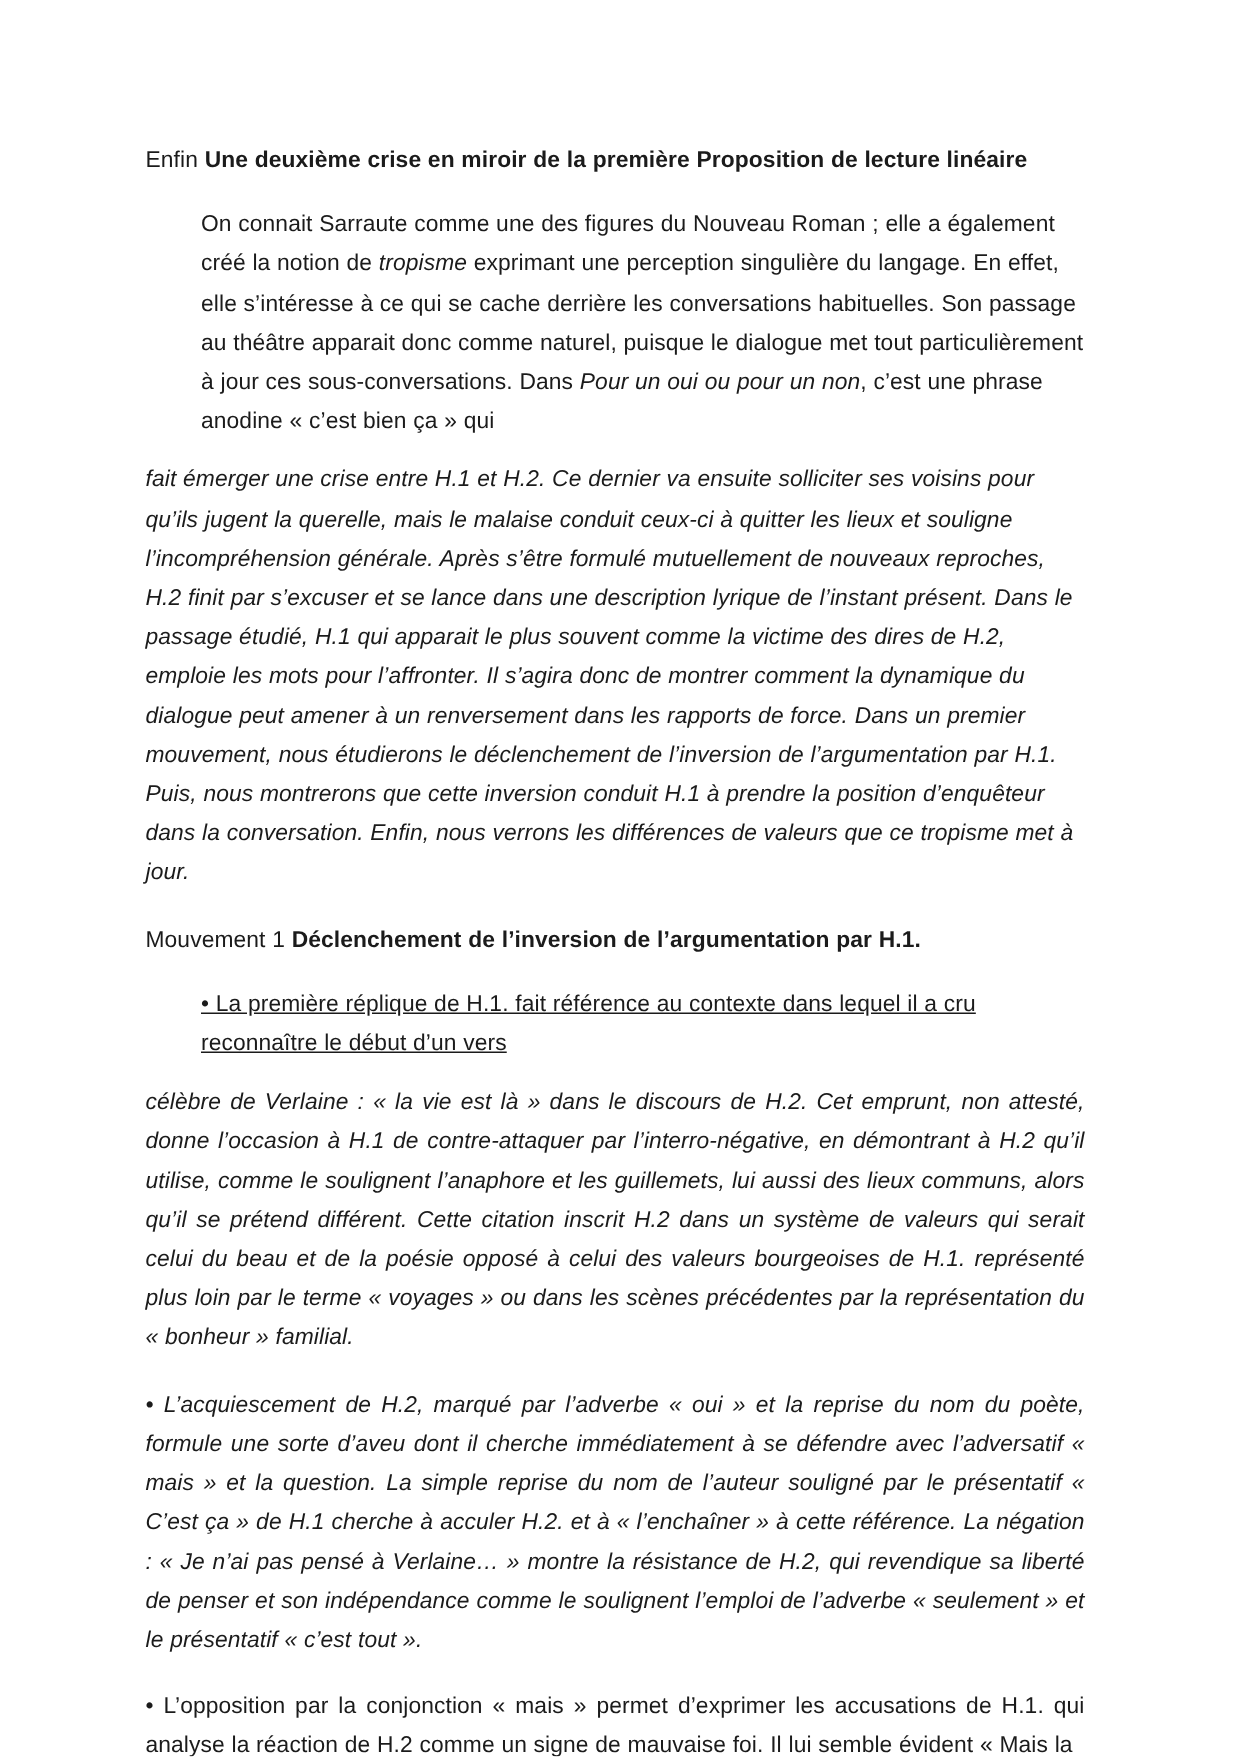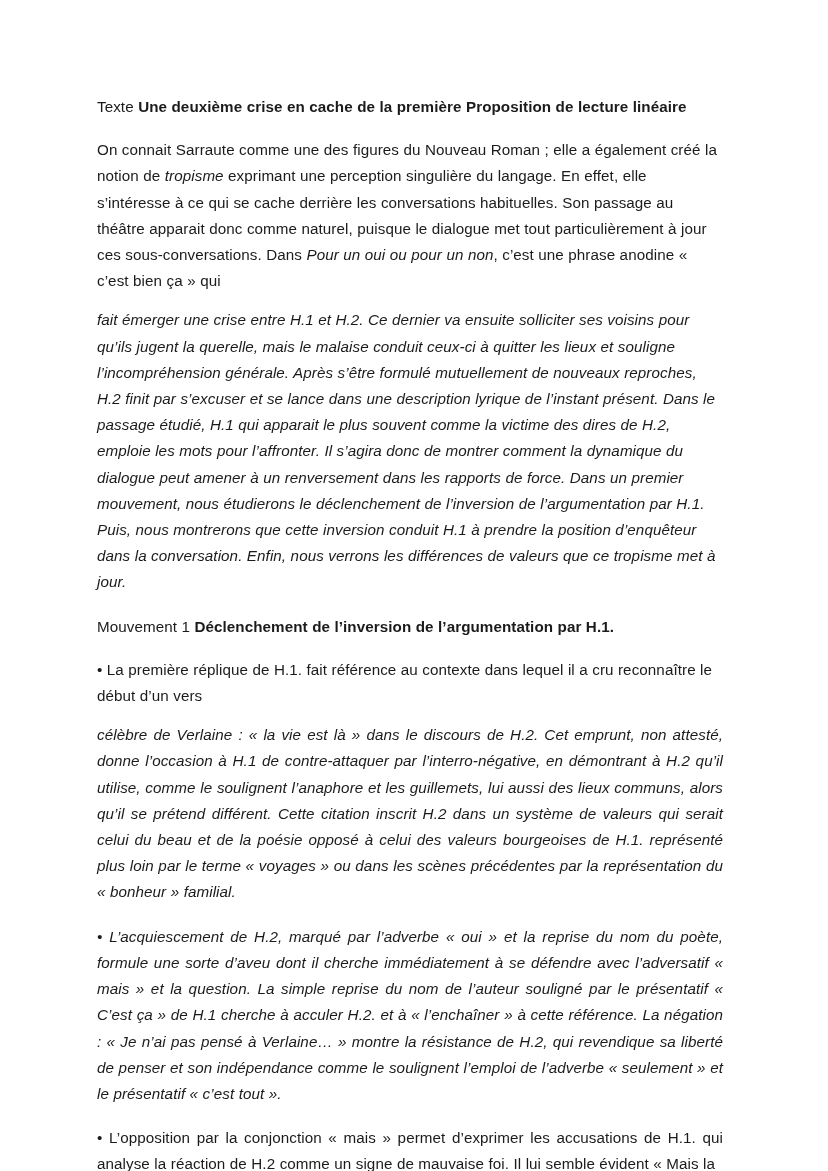--- a/index.html
+++ b/index.html
@@ -36,45 +36,47 @@
   }
   .blk.just {
     text-align: justify;
     text-justify: inter-word;
   }
   .blk.head {
     margin-bottom: 17px;
   }
   .blk.tight {
     margin-bottom: 13px;
+    margin-left: 37px;
   }
   .blk.gap-lg {
     margin-bottom: 18px;
     font-style: italic;
   }
   .lead {
     font-weight: 400;
   }
   .bold {
     font-weight: 700;
   }
   .ital {
     font-style: italic;
   }
   .bullet-line {
     text-align: left;
+    text-decoration: underline;
   }
 </style>
 </head>
 <body>
 
 <div class="page">
   <div class="doc">
 
-    <p class="blk head"><span class="lead">Texte </span><span class="bold">Une deuxième crise en cache de la première Proposition de lecture linéaire</span></p>
+    <p class="blk head"><span class="lead">Enfin </span><span class="bold">Une deuxième crise en miroir de la première Proposition de lecture linéaire</span></p>
 
 
     <p class="blk tight"><span>On connait Sarraute comme une des figures du Nouveau Roman ; elle a également créé la notion de </span><span class="ital">tropisme</span><span> exprimant une perception singulière du langage. En effet, elle s’intéresse à ce qui se cache derrière les conversations habituelles. Son passage au théâtre apparait donc comme naturel, puisque le dialogue met tout particulièrement à jour ces sous-conversations. Dans </span><span class="ital">Pour un oui ou pour un non</span><span>, c’est une phrase anodine « c’est bien ça » qui</span></p>
 
     <p class="blk gap-lg">fait émerger une crise entre H.1 et H.2. Ce dernier va ensuite solliciter ses voisins pour qu’ils jugent la querelle, mais le malaise conduit ceux-ci à quitter les lieux et souligne l’incompréhension générale. Après s’être formulé mutuellement de nouveaux reproches, H.2 finit par s’excuser et se lance dans une description lyrique de l’instant présent. Dans le passage étudié, H.1 qui apparait le plus souvent comme la victime des dires de H.2, emploie les mots pour l’affronter. Il s’agira donc de montrer comment la dynamique du dialogue peut amener à un renversement dans les rapports de force. Dans un premier mouvement, nous étudierons le déclenchement de l’inversion de l’argumentation par H.1. Puis, nous montrerons que cette inversion conduit H.1 à prendre la position d’enquêteur dans la conversation. Enfin, nous verrons les différences de valeurs que ce tropisme met à jour.</p>
 
     <p class="blk head"><span class="lead">Mouvement 1 </span><span class="bold">Déclenchement de l’inversion de l’argumentation par H.1.</span></p>
 
     <p class="blk bullet-line tight">• La première réplique de H.1. fait référence au contexte dans lequel il a cru reconnaître le début d’un vers</p>
 

